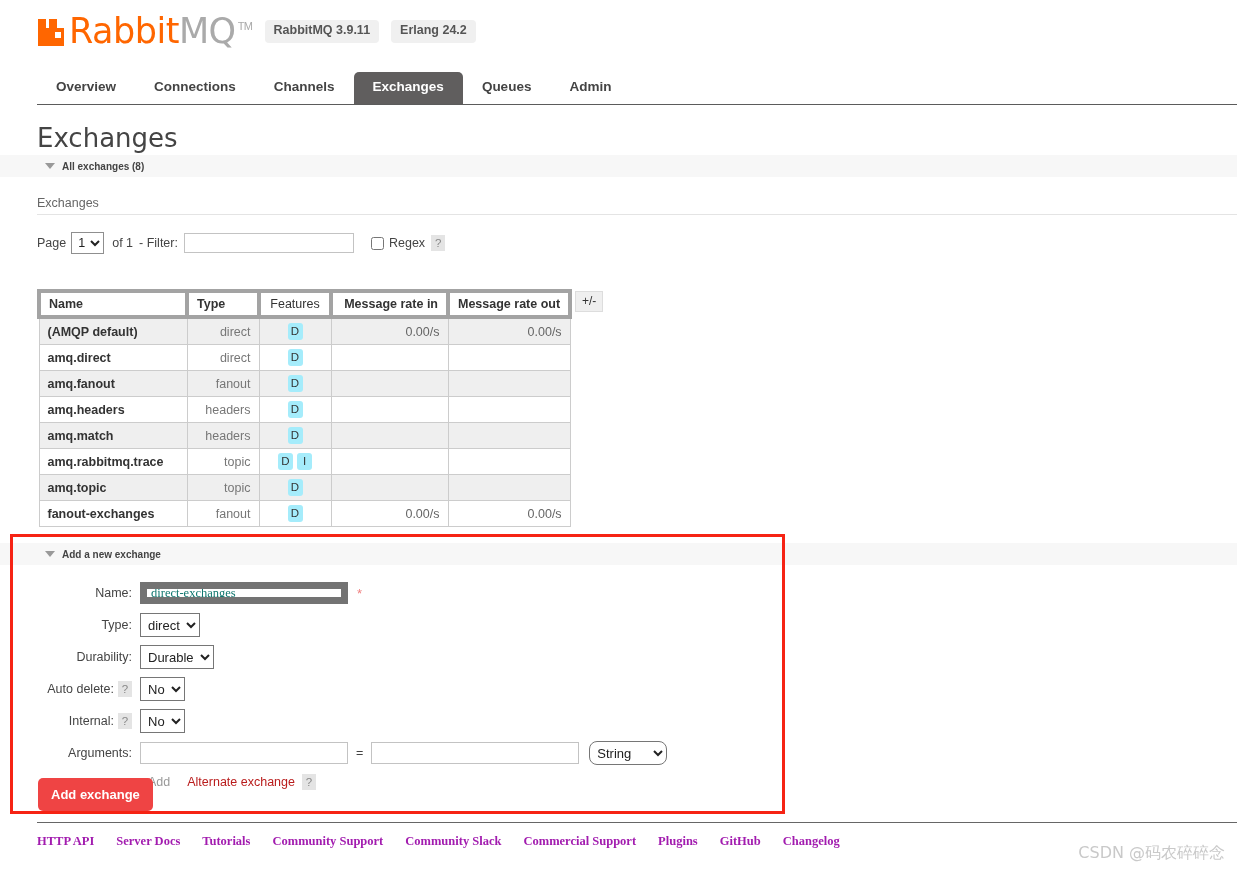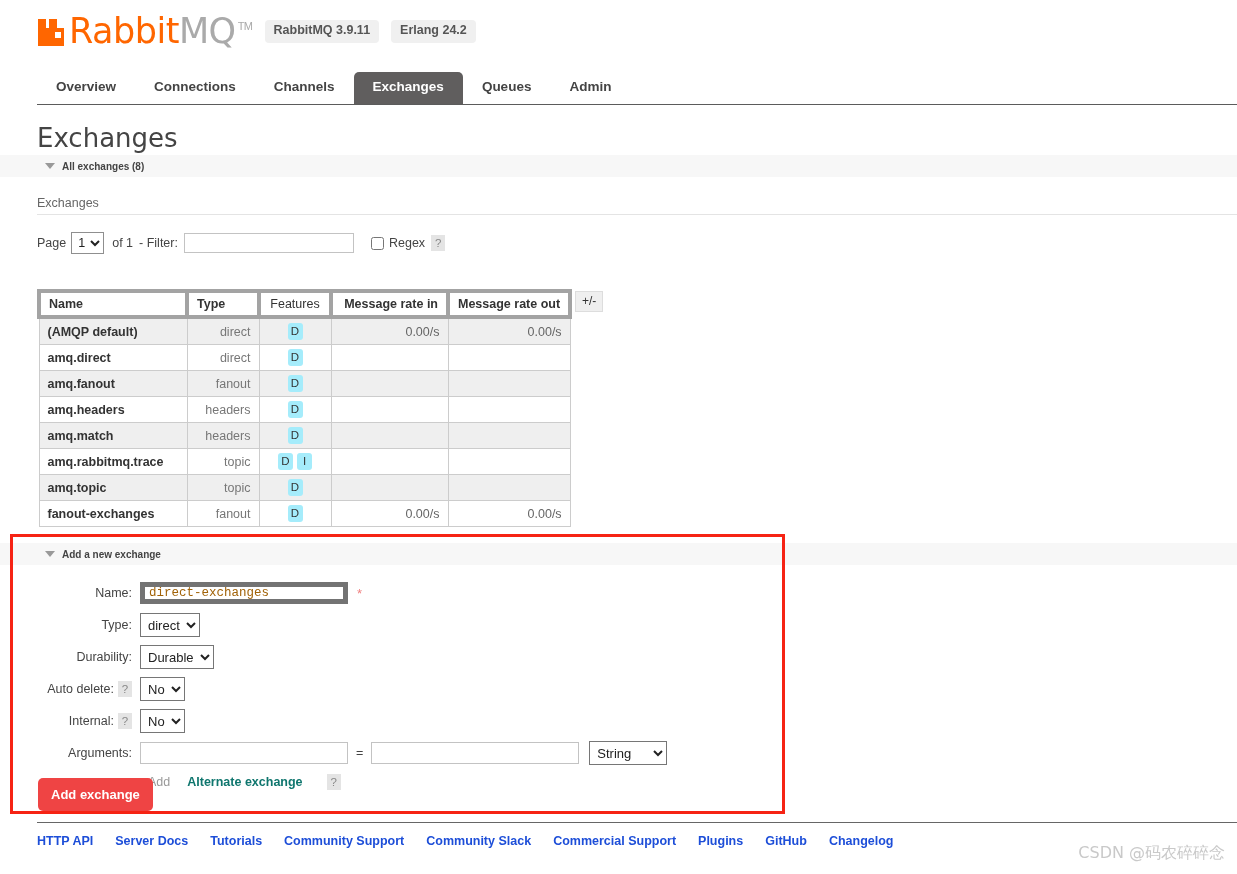--- a/index.html
+++ b/index.html
@@ -274,25 +274,25 @@
     width: 103px;
     text-align: right;
     padding-right: 8px;
     color: #444444;
     white-space: nowrap;
   }
   .form-label .help-q { margin-left: 4px; }
   #name-input {
     width: 208px;
     height: 22px;
-    border: 5px solid #737373;
-    background: #ffffff;
-    font-family: Liberation Mono, monospace;
-    font-size: 12.5px;
-    color: #a16207;
+    border: 7px solid #737373;
+    background: #ffffff;
+    font-family: Liberation Serif, serif;
+    font-size: 12.5px;
+    color: #0f766e;
     padding: 0 4px;
   }
   .required-star {
     color: #f08080;
     margin-left: 9px;
     font-size: 13px;
   }
   .form-select {
     font-family: "Liberation Sans", sans-serif;
     font-size: 13px;
@@ -306,37 +306,37 @@
     height: 22px;
     border: 1px solid #c3c3c3;
     background: #ffffff;
     font-family: "DejaVu Sans Mono", monospace;
     font-size: 12.5px;
     padding: 0 4px;
   }
   #arg-key-input { width: 208px; }
   #arg-val-input { width: 208px; }
   .equals-sign { margin: 0 8px; color: #444444; }
-  #arg-type-select { margin-left: 10px; width: 78px; }
+  #arg-type-select { margin-left: 10px; width: 78px; border-radius: 8px; }
   #arg-actions {
     display: flex;
     align-items: center;
     margin-left: 111px;
     margin-top: 2px;
     height: 20px;
   }
   .add-link {
     color: #999999;
     cursor: pointer;
     margin-right: 17px;
   }
   .alt-exchange-label {
-    font-weight: bold;
-    color: #0f766e;
-    margin-right: 24px;
+    font-weight: normal;
+    color: #b91c1c;
+    margin-right: 7px;
   }
   #add-exchange-button {
     position: absolute;
     left: 38px; top: 778px;
     background: #ef4444;
     color: #ffffff;
     border: none;
     border-radius: 5px;
     font-family: "Liberation Sans", sans-serif;
     font-size: 13px;
@@ -365,24 +365,25 @@
   }
   #footer-links {
     position: absolute;
     left: 37px; top: 834px;
     display: flex;
     align-items: center;
   }
   .footer-link {
     font-size: 12.5px;
     font-weight: bold;
-    color: #1d4ed8;
+    color: #a21caf;
     margin-right: 22px;
     cursor: pointer;
     white-space: nowrap;
+    font-family: Liberation Serif, serif;
   }
   #watermark {
     position: absolute;
     right: 12px; top: 843px;
     font-size: 16px;
     color: #c9c9c9;
     font-family: "DejaVu Sans", sans-serif;
     white-space: nowrap;
   }
 </style>

